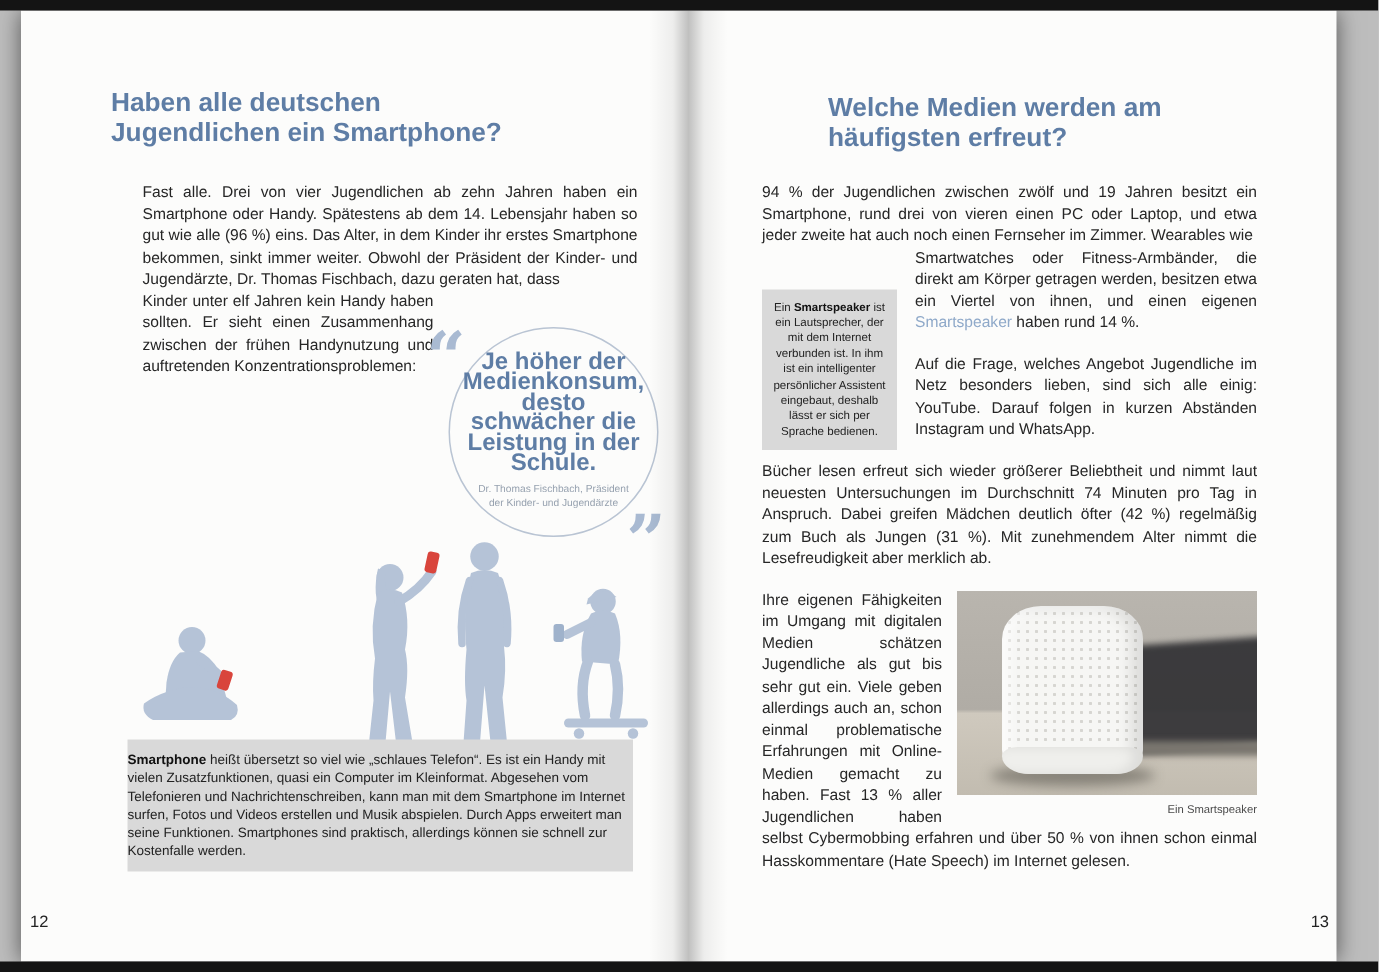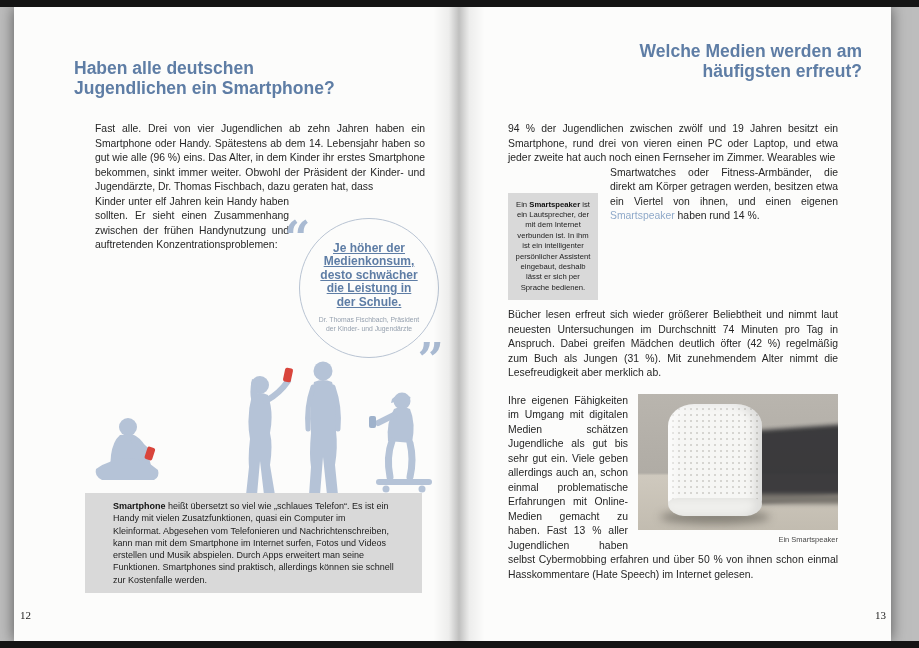--- a/index.html
+++ b/index.html
@@ -16,48 +16,48 @@
             background:linear-gradient(to right, rgba(0,0,0,0) 0%, rgba(0,0,0,0.06) 30%,
                         rgba(0,0,0,0.24) 50%, rgba(0,0,0,0.06) 70%, rgba(0,0,0,0) 100%); }
 
   .page { position:absolute; top:0; height:634px; }
   .page.left  { left:0;   width:438px; }
   .page.right { left:438px; width:439px; }
 
   h1.heading { position:absolute; margin:0; font-size:17.5px; line-height:20px;
                font-weight:bold; color:#5e7da5; }
   .page.left  h1.heading { left:60px;  top:51px; }
-  .page.right h1.heading { left:100px; top:34px; width:310px; text-align:right; }
+  .page.right h1.heading { left:100px; top:54px; width:310px; text-align:left; }
 
   .bodycol { position:absolute; font-size:10.4px; line-height:14.5px; color:#262626; }
   .page.left  .bodycol { left:81px; top:115px; width:330px; }
   .page.right .bodycol { left:56px; top:115px; width:330px; }
 
   .p { text-align:justify; hyphens:auto; -webkit-hyphens:auto; }
   .mt { margin-top:13px; }
   .clr { clear:both; }
 
   
   .quote-wrap { position:relative; float:right; width:140px; height:140px;
                 margin:23px -14px 6px 10px; border:1px solid #b9c4d3; border-radius:50%;
                 display:flex; flex-direction:column; align-items:center; justify-content:center;
                 text-align:center; padding:12px 16px; background:#fcfcfb; }
-  .qtext { color:#5e7da5; font-weight:bold; font-size:12px; line-height:13.5px;text-decoration:underline; }
+  .qtext { color:#5e7da5; font-weight:bold; font-size:16px; line-height:13.5px; }
   .qattr { color:#96a1af; font-size:6.8px; line-height:8.6px; margin-top:7px; }
   .qmark { position:absolute; font-family:"DejaVu Serif", serif; font-weight:bold;
            font-size:46px; line-height:1; color:#a9bad2; }
   .qmark.open  { left:-16px; top:-4px; }
   .qmark.close { right:-6px; bottom:-26px; }
 
   
   .silhouettes { position:absolute; left:66px; top:348px; width:352px; height:142px; }
 
   
   .infobox { position:absolute; left:71px; top:486px; width:337px; background:#d9d9d9;
-             padding:7px 28px; font-size:9px; line-height:12.3px; color:#222; text-align:left; }
+             padding:7px 0; font-size:9px; line-height:12.3px; color:#222; text-align:left; }
   .b { font-weight:bold; color:#111; }
 
   
   .sidebox { float:left; width:90px; margin:27px 12px 8px 0; background:#d9d9d9;
              padding:7px; font-size:7.7px; line-height:10.4px; color:#222; text-align:center; }
 
   .term-blue { color:#8fa9c9; }
 
   
   .photo-fig { float:right; width:200px; margin:0 0 20px 10px; }
@@ -72,21 +72,21 @@
   .speaker { position:absolute; left:30px; top:10px; width:94px; height:112px; background:#f6f6f4;
              border-radius:26px 26px 20px 20px / 22px 22px 16px 16px;
              background-image:radial-gradient(#d6d5d1 0.9px, transparent 1.2px);
              background-size:6px 6px; background-position:2px 2px;
              box-shadow:inset -8px 0 10px rgba(0,0,0,0.10), inset 6px 0 8px rgba(255,255,255,0.6); }
   .speaker-base { position:absolute; left:30px; top:104px; width:94px; height:18px;
              background:#efefec; border-radius:10px 10px 18px 18px / 6px 6px 12px 12px;
              box-shadow:inset -6px 0 8px rgba(0,0,0,0.08); }
   .photo-caption { font-size:7.5px; color:#4a4a4a; text-align:right; margin-top:3px; }
 
-  .pagenum { position:absolute; bottom:20px; font-size:11px; color:#222;font-family:Liberation Serif, serif; }
+  .pagenum { position:absolute; bottom:20px; font-size:11px; color:#222; }
   .pagenum.left-num  { left:6px; }
   .pagenum.right-num { right:5px; }
 </style>
 </head>
 <body>
 
 <div class="stage">
   <div class="bar top"></div>
   <div class="bar bottom"></div>
 
@@ -163,20 +163,21 @@
       <div class="bodycol">
         <div class="p">94 % der Jugendlichen zwischen zwölf und 19 Jahren besitzt ein Smartphone, rund drei von vieren einen PC oder Laptop, und etwa jeder zweite hat auch noch einen Fernseher im Zimmer. Wearables wie</div>
 
         <div>
           <div class="sidebox">
             <span>Ein </span><span class="b">Smartspeaker</span><span> ist ein Lautsprecher, der mit dem Internet verbunden ist. In ihm ist ein intelligenter persönlicher Assistent eingebaut, deshalb lässt er sich per Sprache bedienen.</span>
           </div>
           <div class="p">
             <span>Smartwatches oder Fitness-Armbänder, die direkt am Körper getragen werden, besitzen etwa ein Viertel von ihnen, und einen eigenen </span><span class="term-blue">Smartspeaker</span><span> haben rund 14 %.</span>
           </div>
+          <div class="p mt">Auf die Frage, welches Angebot Jugendliche im Netz besonders lieben, sind sich alle einig: YouTube. Darauf folgen in kurzen Abständen Instagram und WhatsApp.</div>
         </div>
 
         <div class="p mt clr">Bücher lesen erfreut sich wieder größerer Beliebtheit und nimmt laut neuesten Untersuchungen im Durchschnitt 74 Minuten pro Tag in Anspruch. Dabei greifen Mädchen deutlich öfter (42 %) regelmäßig zum Buch als Jungen (31 %). Mit zunehmendem Alter nimmt die Lesefreudigkeit aber merklich ab.</div>
 
         <div class="mt clr">
           <figure class="photo-fig" style="margin-block:0;">
             <div class="photo">
               <div class="photo-laptop"></div>
               <div class="photo-laptop-base"></div>
               <div class="speaker-shadow"></div>

